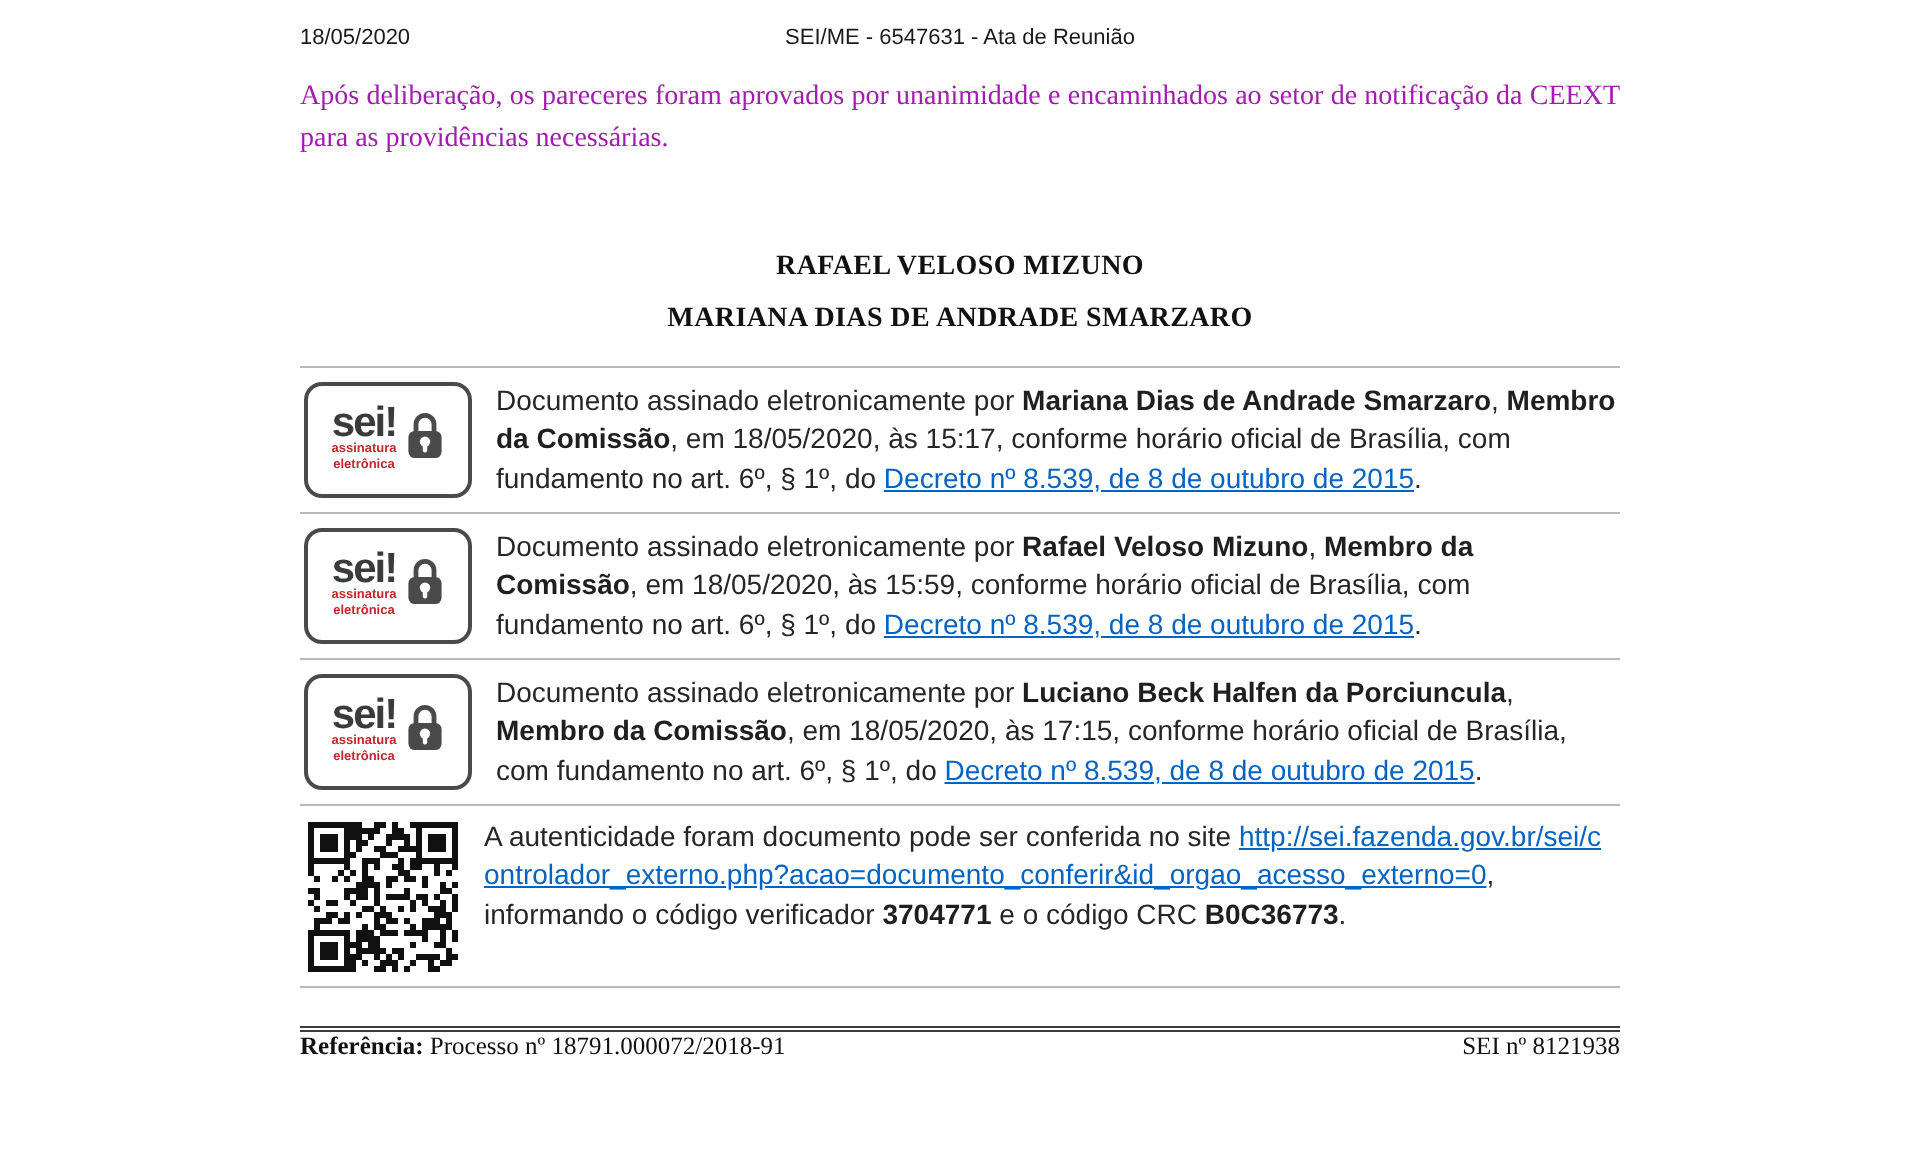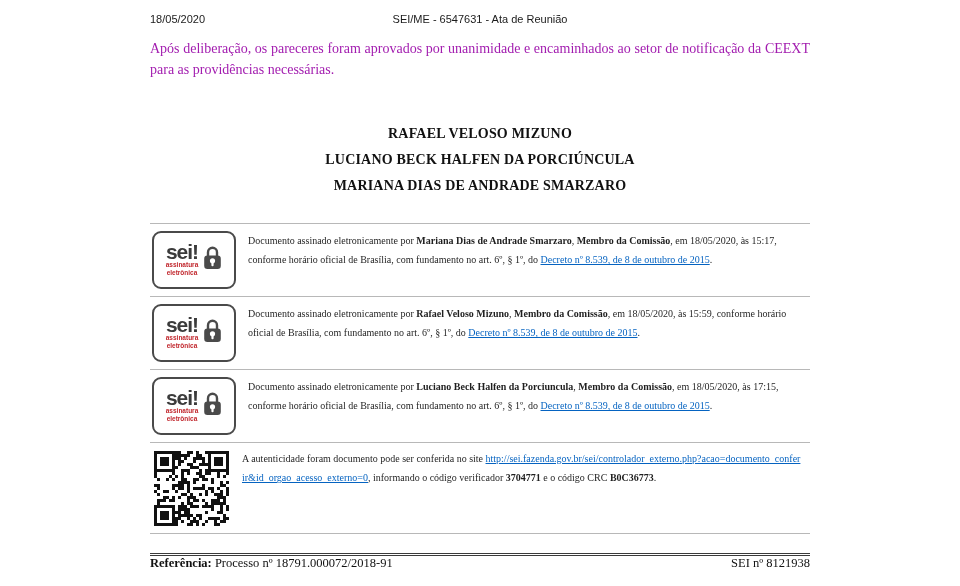--- a/index.html
+++ b/index.html
@@ -11,35 +11,35 @@
     font-family:"Liberation Sans",sans-serif; font-size:11px; color:#1a1a1a; }
   .header-date { position:absolute; left:0; top:13px; }
 
   .intro { margin-top:13px; font-family:"Liberation Serif",serif; font-size:14px;
     line-height:21px; color:#a21caf; text-align:justify; }
 
   .names { margin-top:46px; text-align:center; }
   .name { font-family:"Liberation Serif",serif; font-weight:700; font-size:14px;
     color:#111; margin-bottom:10px; letter-spacing:.2px; }
 
-  .sig-table { margin-top:29px; border-top:1px solid #b8b8b8; }
+  .sig-table { margin-top:15px; border-top:1px solid #b8b8b8; }
   .sig-row { display:flex; gap:12px; align-items:flex-start; padding:7px 2px;
     border-bottom:1px solid #b8b8b8; }
   .sig-row.qr-row { padding:6px 2px; }
 
   .sei-badge { flex:none; width:84px; height:58px; border:2px solid #4a4a4a;
     border-radius:9px; background:#fff; display:flex; align-items:center;
     justify-content:center; gap:5px; }
   .sei-brand-col { text-align:center; }
   .sei-brand { font-family:"Liberation Sans",sans-serif; font-weight:700;
     font-size:21px; line-height:.85; color:#3b3b3b; letter-spacing:-1px; }
   .sei-sub { font-family:"Liberation Sans",sans-serif; font-weight:700;
     font-size:6.5px; line-height:1.25; color:#C1272D; }
 
-  .sig-text { font-family:Liberation Serif, serif; font-size:10px;
+  .sig-text { font-family:Liberation Sans, sans-serif; font-size:14px;
     line-height:19.3px; color:#262626; max-width:560px; }
   .sig-text b { font-weight:700; color:#1f1f1f; }
   .doc-link { color:#0563C1; text-decoration:underline; cursor:pointer; word-break:break-all; }
 
   .qr-box { flex:none; width:78px; height:78px; display:flex; align-items:center; justify-content:center; }
 
   .footer-rule { margin-top:19px; height:3px; border-top:1px solid #3a3a3a;
     border-bottom:1px solid #3a3a3a; }
   .footer-row { display:flex; justify-content:space-between; 
     font-family:"Liberation Serif",serif; font-size:12.5px; color:#111; }
@@ -53,21 +53,20 @@
 
     <div class="doc-header">
       <span class="header-date">18/05/2020</span>
       <span>SEI/ME - 6547631 - Ata de Reunião</span>
     </div>
 
     <p class="intro">Após deliberação, os pareceres foram aprovados por unanimidade e encaminhados ao setor de notificação da CEEXT para as providências necessárias.</p>
 
     <div class="names">
       <div class="name">RAFAEL VELOSO MIZUNO</div>
-      <div class="name">LUCIANO BECK HALFEN DA PORCIÚNCULA</div>
       <div class="name">MARIANA DIAS DE ANDRADE SMARZARO</div>
     </div>
 
     <div class="sig-table">
 
       <div class="sig-row">
         <div class="sei-badge">
           <div class="sei-brand-col">
             <div class="sei-brand">sei!</div>
             <div class="sei-sub">assinatura</div>

